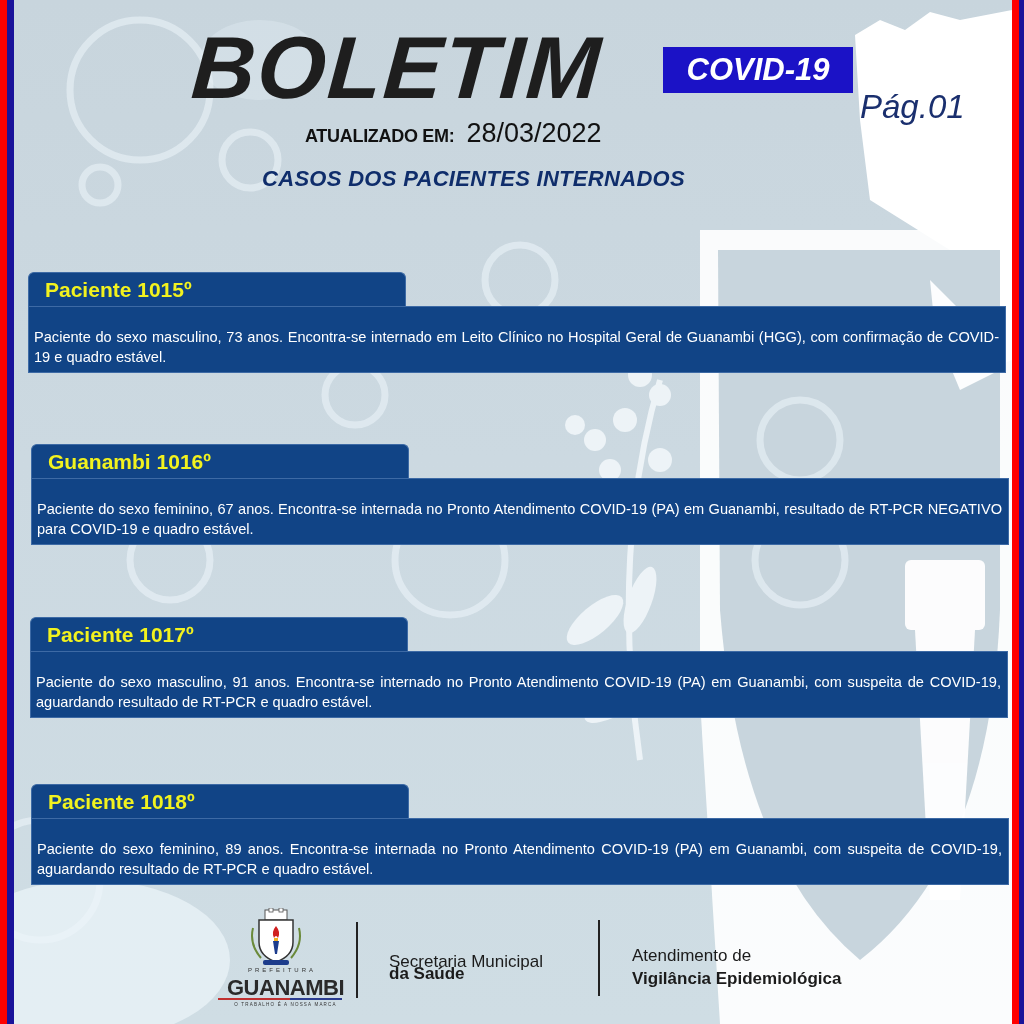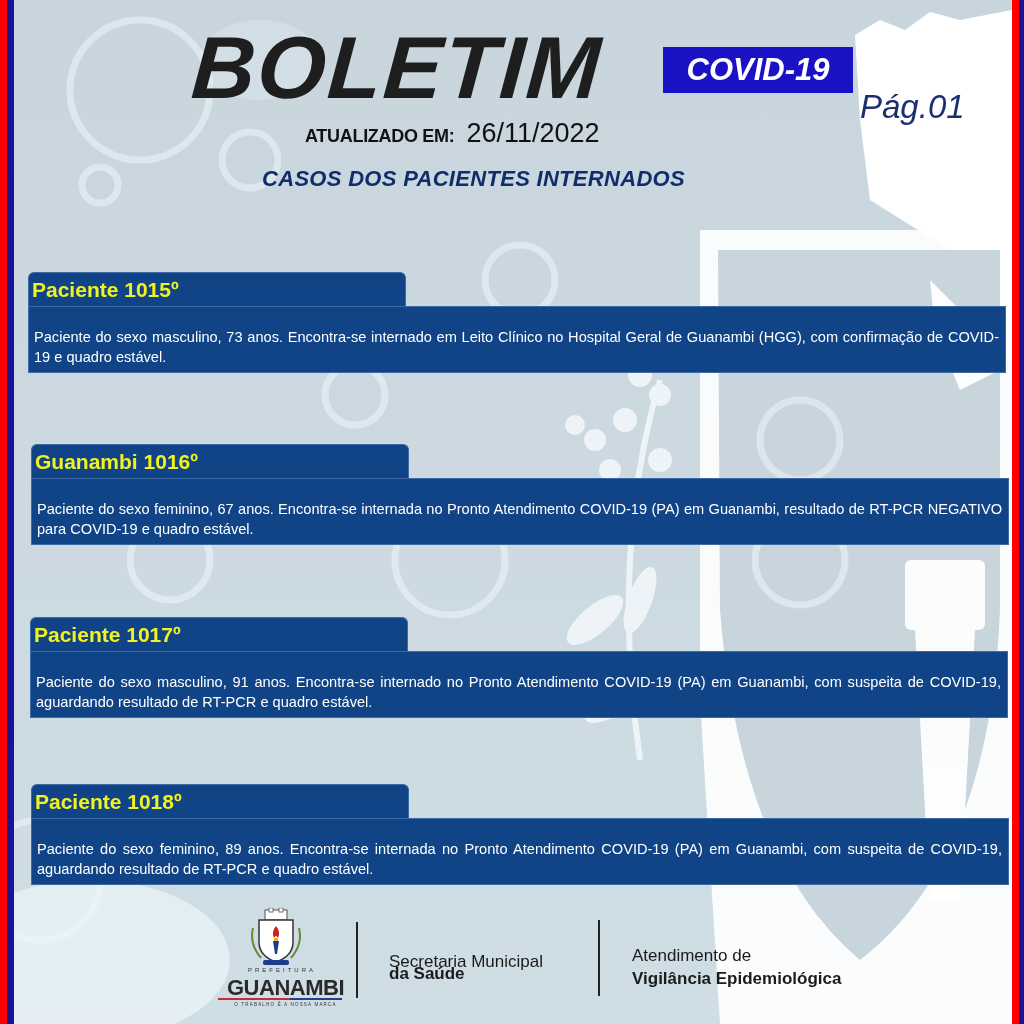--- a/index.html
+++ b/index.html
@@ -46,21 +46,21 @@
     .updated-date { font-size: 27px; color: #111; font-weight: 400; }
     .subtitle {
       position: absolute; left: 262px; top: 166px;
       font-weight: 700; font-style: italic; font-size: 22px; color: #0f2d6b; letter-spacing: 0.3px;
     }
 
     
     .patient { position: absolute; left: 28px; width: 978px; }
     .patient-tab {
       width: 378px; height: 35px; background: #114486;
-      border-radius: 6px 6px 0 0; padding-left: 3px;
+      border-radius: 6px 6px 0 0; padding-left: 16px;
       display: flex; align-items: center;
       color: #f2f21e; font-weight: 700; font-size: 21px;
       border: 1px solid #3d6aa5; border-bottom: none; text-align: right;
     }
     .patient-desc {
       width: 978px; background: #114486; color: #ffffff;
       font-size: 14.6px; line-height: 20px; padding: 20px 6px 5px 5px;
       text-align: justify; border: 1px solid #3d6aa5; margin-top: -1px;
     }
     .guanambi-small { position: absolute; left: 237px; top: 967px; width: 90px; text-align: center; font-size: 6px; letter-spacing: 3px; color: #333; }
@@ -126,21 +126,21 @@
   <div class="border-left-red"></div>
   <div class="border-left-blue"></div>
   <div class="border-right-red"></div>
   <div class="border-right-blue"></div>
 
   <div class="title-boletim">BOLETIM</div>
   <div class="covid-badge">COVID-19</div>
   <div class="page-num">Pág.01</div>
   <div class="updated-row">
     <span class="updated-label">ATUALIZADO EM:</span>
-    <span class="updated-date">26/11/2022</span>
+    <span class="updated-date">28/03/2022</span>
   </div>
   <div class="subtitle">CASOS DOS PACIENTES INTERNADOS</div>
 
   <div class="patient" style="top:272px;">
     <div class="patient-tab">Paciente 1015º</div>
     <div class="patient-desc">Paciente do sexo masculino, 73 anos. Encontra-se internado em Leito Clínico no Hospital Geral de Guanambi (HGG), com confirmação de COVID-19 e quadro estável.</div>
   </div>
 
   <div class="patient" style="top:444px; left:31px;">
     <div class="patient-tab">Guanambi 1016º</div>

